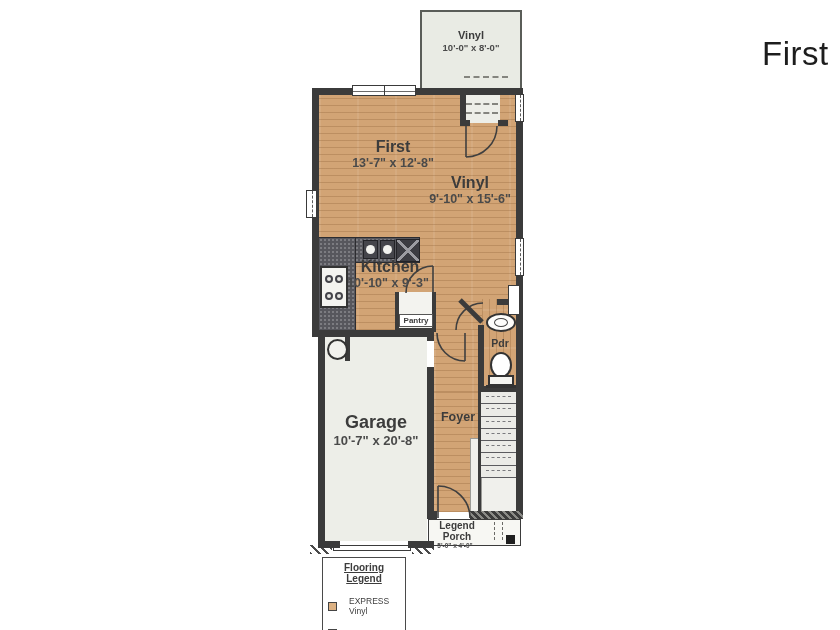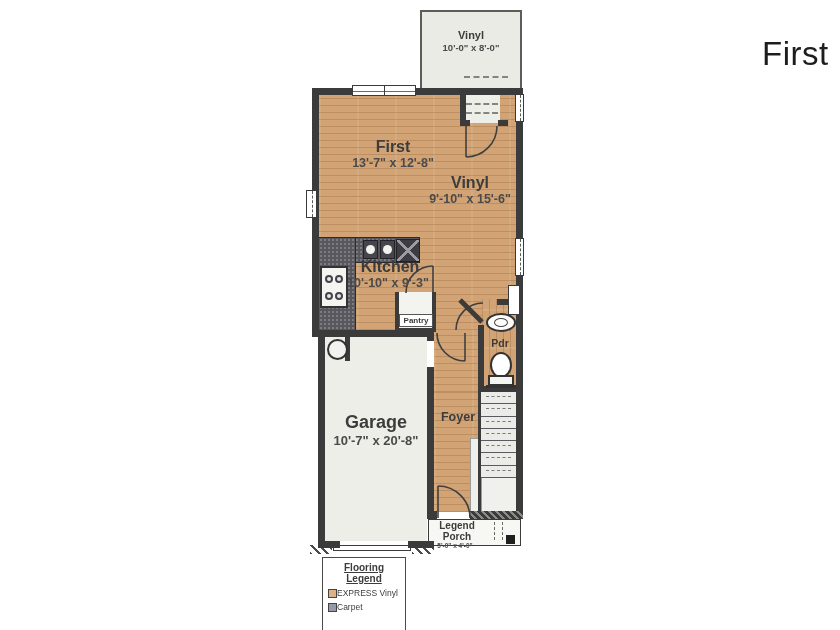--- a/index.html
+++ b/index.html
@@ -64,21 +64,21 @@
   .pantrybox{position:absolute;z-index:2;background:#f3f3ef;}
   .pantrylabel{position:absolute;z-index:6;background:#ffffff;border:1px solid #555;box-sizing:border-box;
     font-size:8px;font-weight:bold;color:#3c3c3c;text-align:center;line-height:11px;}
   
   .lbl{position:absolute;z-index:6;color:#3c3c3c;font-weight:bold;white-space:nowrap;transform:translateX(-50%);}
   .dims{position:absolute;z-index:6;color:#4a4a4a;font-weight:bold;white-space:nowrap;transform:translateX(-50%);}
   
   .legend{position:absolute;z-index:6;background:#ffffff;border:1.5px solid #4a4a4a;box-sizing:border-box;
     padding:4px 5px 18px 5px;}
   .legend .lt{font-size:10px;font-weight:bold;color:#3c3c3c;text-decoration:underline;text-align:center;line-height:11px;}
-  .legend .row{display:flex;align-items:center;gap:0;margin-top:4px;}
+  .legend .row{display:flex;align-items:center;gap:12px;margin-top:12px;}
   .legend .sw{width:9px;height:9px;border:1px solid #444;box-sizing:border-box;flex:none;}
   .legend .rl{font-size:8.5px;color:#3c3c3c;}
   svg.overlay{position:absolute;left:300px;top:80px;z-index:5;}
 </style>
 </head>
 <body>
 
 <div class="canvas">
 
   <div class="title" style="left:762px;top:35px;">First</div>

